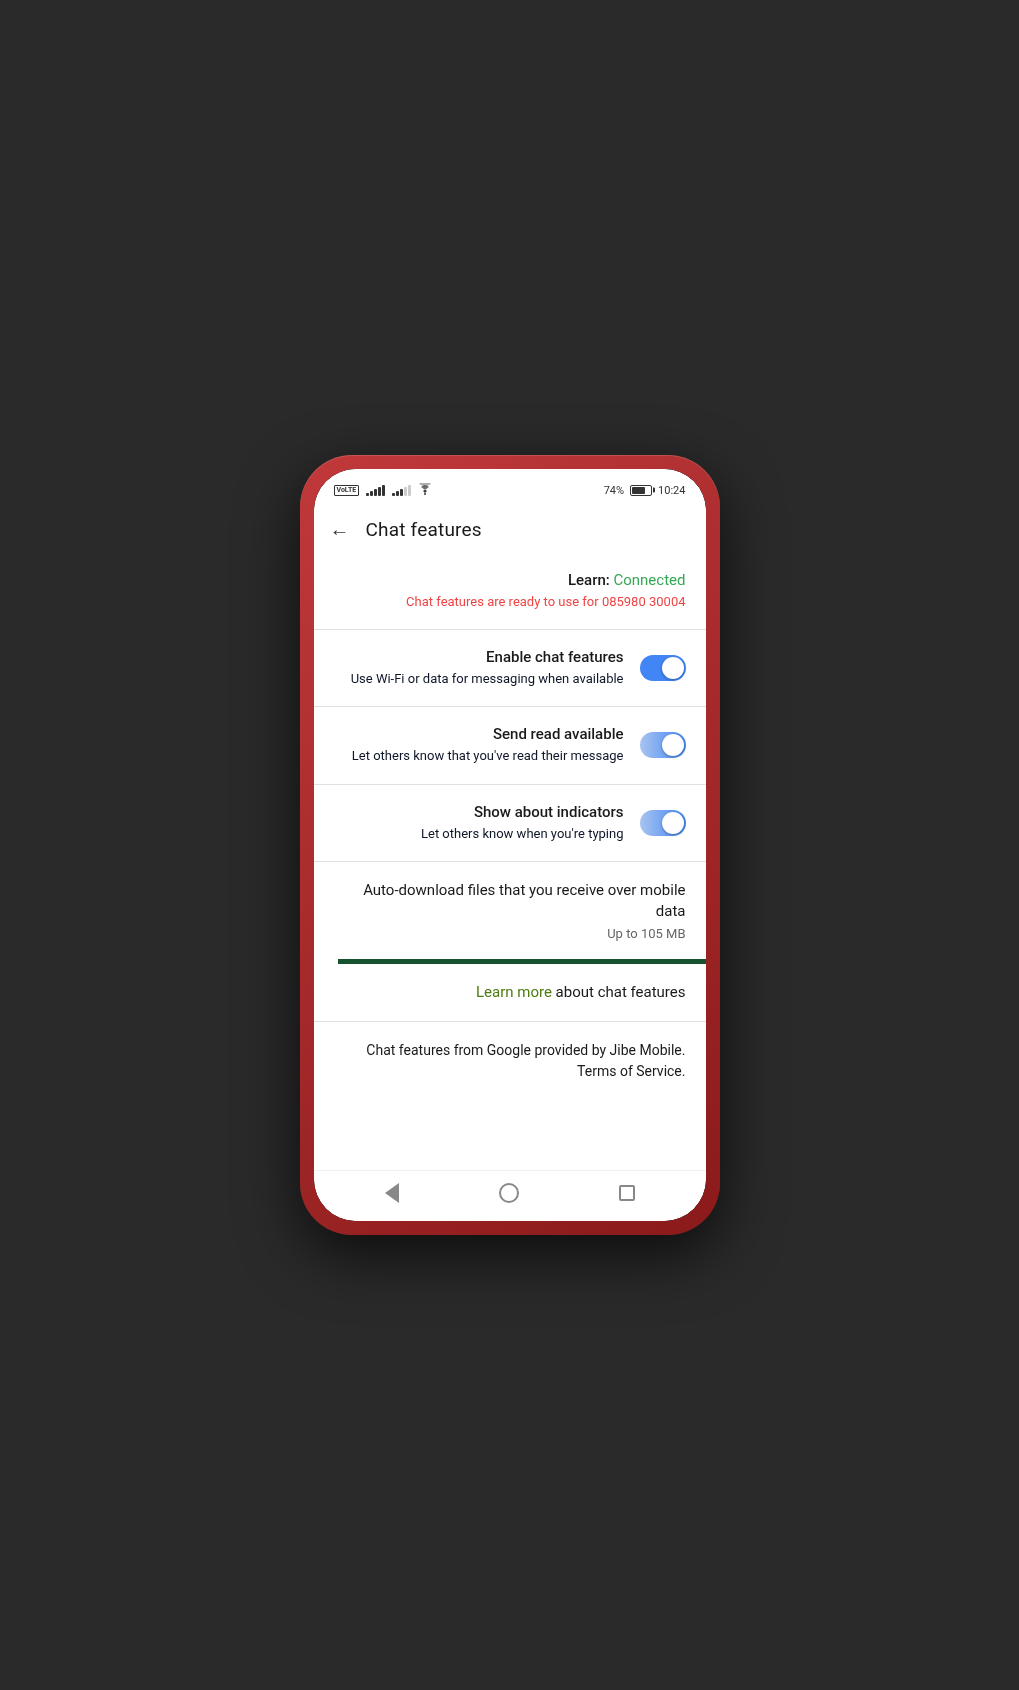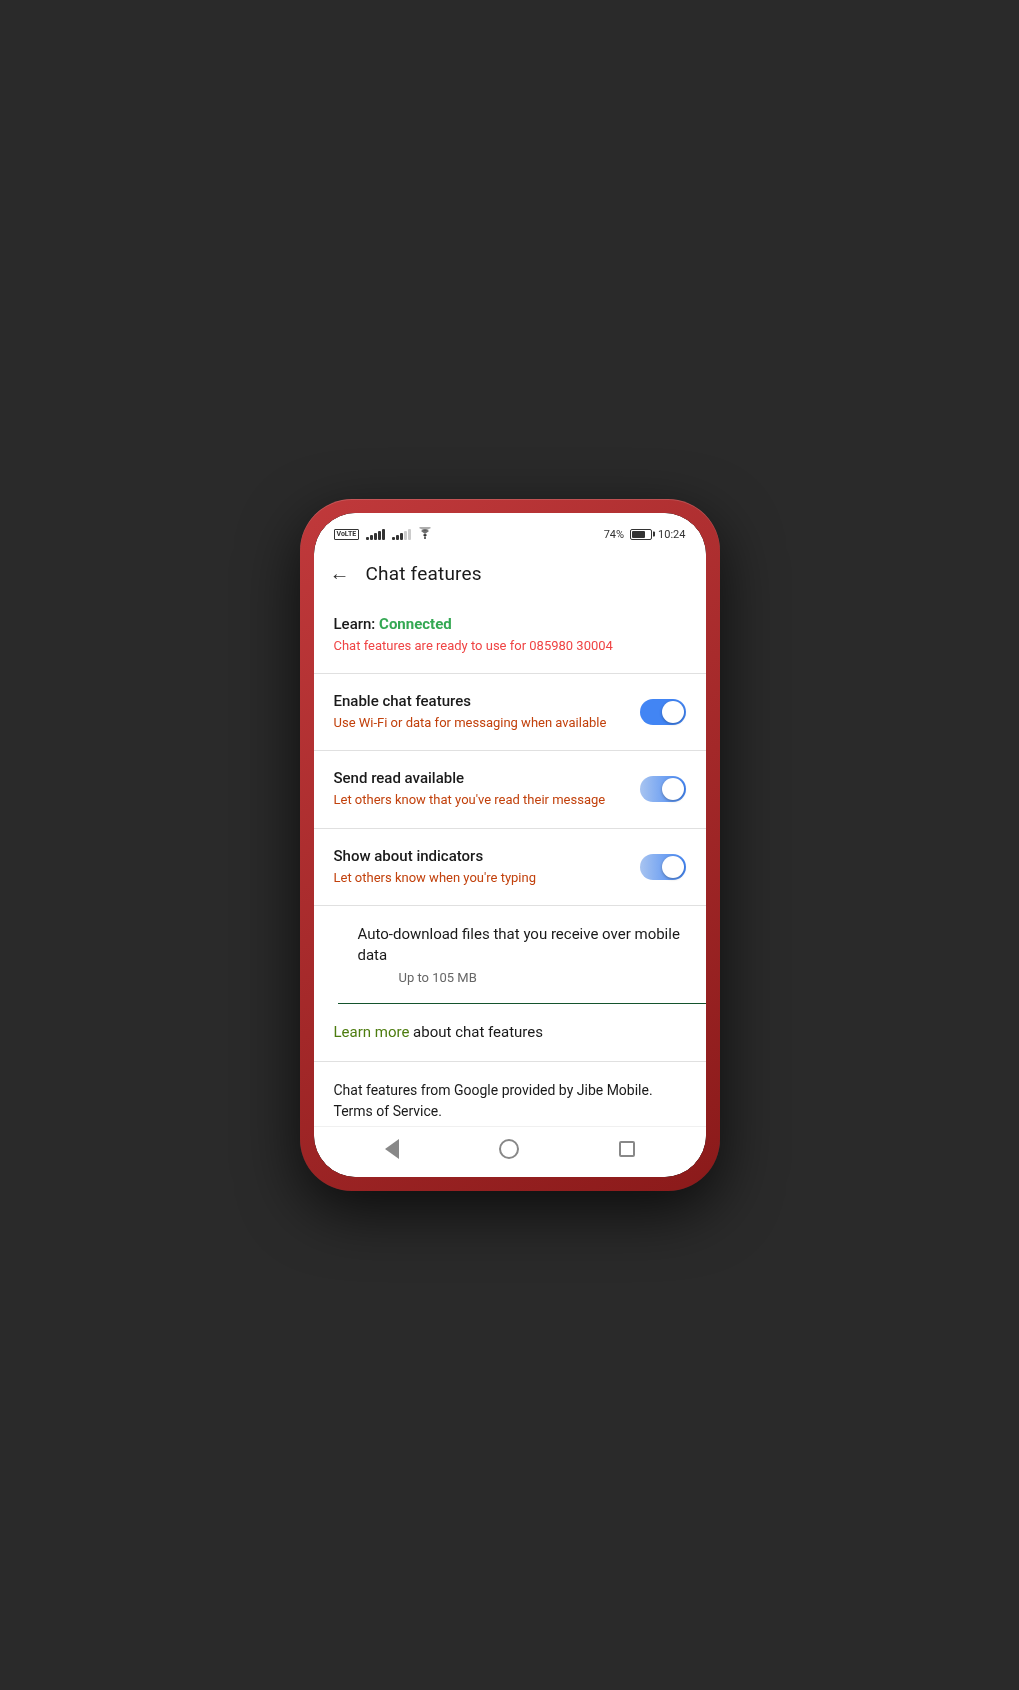--- a/index.html
+++ b/index.html
@@ -8,26 +8,27 @@
       background: #2a2a2a;
       display: flex;
       justify-content: center;
       align-items: center;
       min-height: 100vh;
       font-family: 'Roboto', Arial, sans-serif;
     }
 
     .phone-outer {
       width: 420px;
-      height: 692px;
+      height: 780px;
       background: linear-gradient(145deg, #c0393b, #8b1a1a);
       border-radius: 52px;
       padding: 14px;
       box-shadow: 0 20px 60px rgba(0,0,0,0.7), inset 0 1px 0 rgba(255,255,255,0.15);
       position: relative;
+      text-align: right;
     }
 
     .phone-inner {
       width: 100%;
       height: 100%;
       background: #000;
       border-radius: 42px;
       overflow: hidden;
       position: relative;
     }
@@ -178,21 +179,21 @@
 
     .status-label {
       font-size: 15px;
       font-weight: 500;
       color: #1a1a1a;
       margin-bottom: 4px;
     }
 
     .status-connected {
       color: #34a853;
-      font-weight: 700;
+      font-weight: 400;
     }
 
     .status-description {
       font-size: 13px;
       color: #ef4444;
       line-height: 1.4;
     }
 
     .setting-row {
       display: flex;
@@ -207,21 +208,21 @@
 
     .setting-title {
       font-size: 15px;
       font-weight: 500;
       color: #1a1a1a;
       margin-bottom: 4px;
     }
 
     .setting-desc {
       font-size: 13px;
-      color: #c2410c;
+      color: #0f172a;
       line-height: 1.4;
     }
 
     
     .toggle-switch {
       width: 46px;
       height: 26px;
       background: #4285f4;
       border-radius: 13px;
       position: relative;
@@ -239,21 +240,21 @@
       right: 2px;
       box-shadow: 0 1px 3px rgba(0,0,0,0.3);
     }
 
     .toggle-switch.partial {
       background: linear-gradient(to right, #a8c4f0, #4285f4);
     }
 
     .auto-download-section {
       padding: 18px 20px;
-      border-bottom: 1px solid #14532d;
+      border-bottom: 5px solid #14532d;
       margin-left: 24px;
     }
 
     .auto-download-title {
       font-size: 15px;
       font-weight: 400;
       color: #1a1a1a;
       line-height: 1.4;
       margin-bottom: 4px;
     }

